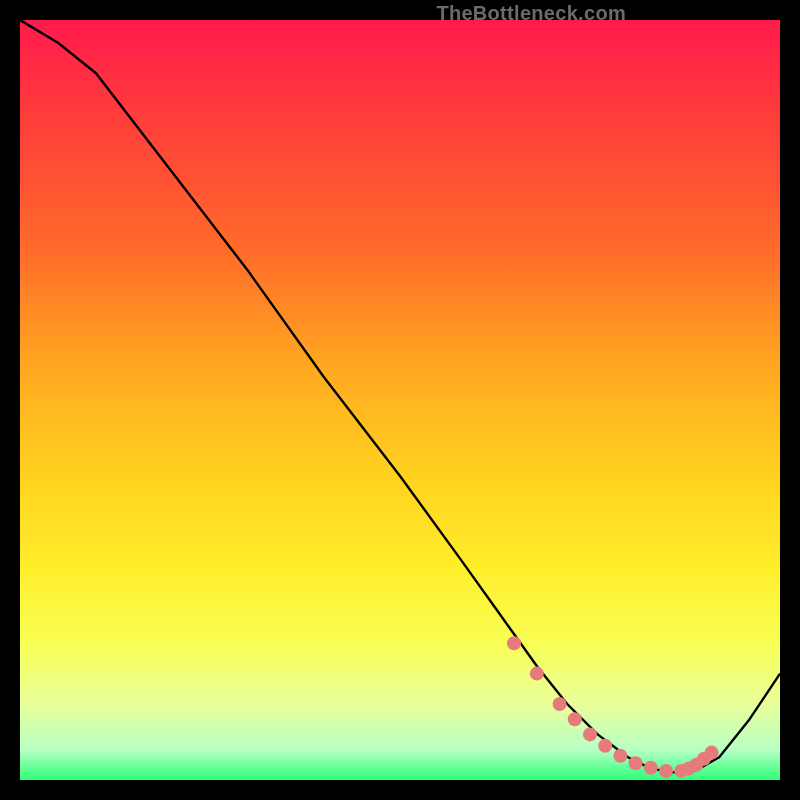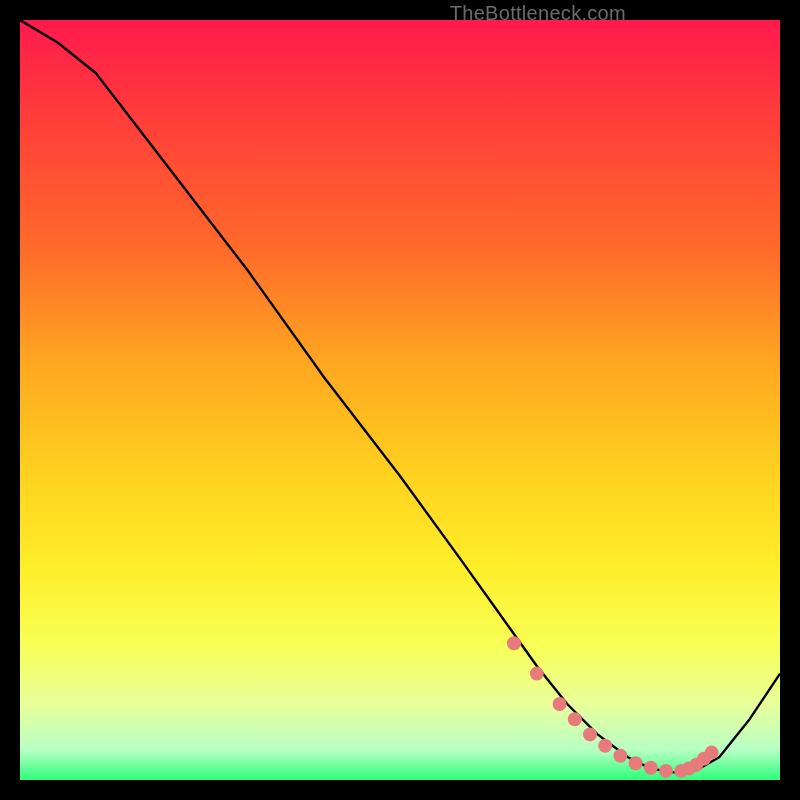--- a/index.html
+++ b/index.html
@@ -10,20 +10,21 @@
     background: #000;
     overflow: hidden;
   }
   .frame {
     position: absolute;
     left: 0;
     top: 0;
     width: 632px;
     height: 800px;
     background: #000;
+    font-weight: bold;
   }
   .plot {
     position: absolute;
     left: 20px;
     top: 20px;
     width: 760px;
     height: 760px;
     background: linear-gradient(to bottom,
       #ff1a4d 0%,
       #ff3b3b 12%,

